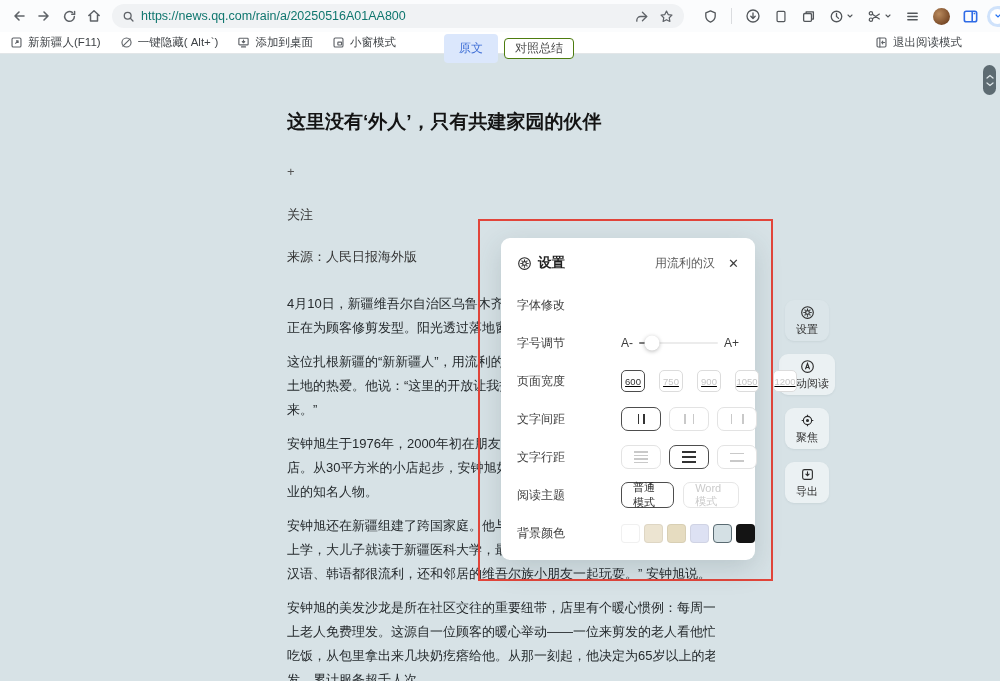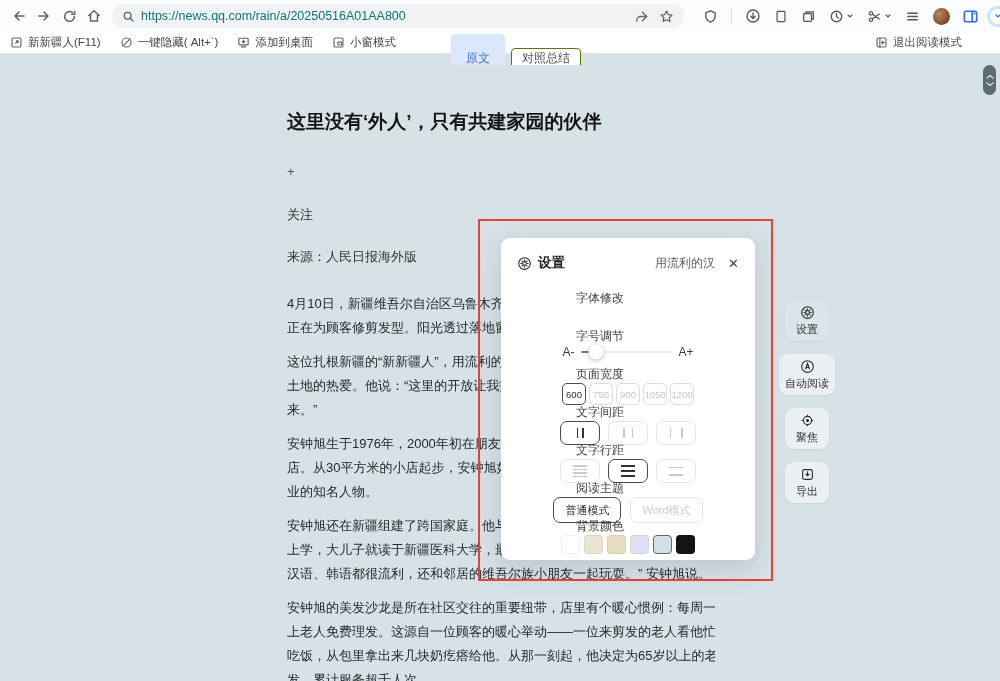--- a/index.html
+++ b/index.html
@@ -26,21 +26,21 @@
                 display:flex;align-items:center;padding-left:3px;box-sizing:border-box;flex:0 0 auto;}
   .toggle-knob{width:15px;height:15px;border-radius:50%;background:#fff;display:flex;
                align-items:center;justify-content:center;color:#2472f2;}
   
   .bm-bar{position:absolute;left:0;top:32px;width:1000px;height:22px;background:#ffffff;
           border-bottom:1px solid #e2e6e8;display:flex;align-items:center;
           padding:0 38px 0 10px;box-sizing:border-box;}
   .bm-item{display:flex;align-items:center;margin-right:19px;color:#3f4347;font-size:11.5px;white-space:nowrap;}
   .bm-item .ic{color:#5f6368;margin-right:5px;display:flex;}
   .tab-wrap{position:absolute;left:444px;top:34px;display:flex;align-items:center;}
-  .tab-pill{font-size:12px;border-radius:4px;padding:16px 15px;white-space:nowrap;margin-left:7px;}
+  .tab-pill{font-size:12px;border-radius:4px;padding:6px 15px;white-space:nowrap;}
   .tab-pill.active{background:#dbe7fc;color:#3f6fd6;}
   .tab-pill.plain{background:#fff;border:1px solid #4d7c0f;color:#4a4a4a;padding:1px 10px;margin-left:6px;}
   .exit-read{margin-left:auto;display:flex;align-items:center;color:#42464a;font-size:11.5px;white-space:nowrap;}
   .exit-read .ic{margin-right:5px;color:#5f6368;display:flex;}
   
   .content{position:absolute;left:0;top:65px;width:1000px;height:626px;background:#d7e2e6;}
   .scrollwidget{position:absolute;left:983px;top:0px;width:13px;height:30px;border-radius:7px;
                 background:#5d6b72;display:flex;flex-direction:column;align-items:center;
                 justify-content:center;gap:3px;color:#dfe7ea;}
   .article{position:absolute;left:287px;top:45px;width:428px;color:#222;}
@@ -62,32 +62,32 @@
             border:2px solid #e2453a;box-sizing:border-box;pointer-events:none;}
   
   .panel{position:absolute;left:501px;top:173px;width:254px;height:322px;background:#ffffff;
          border-radius:9px;box-shadow:0 8px 28px rgba(50,70,80,.18);box-sizing:border-box;
          padding:15px 16px 14px;}
   .p-head{display:flex;align-items:center;height:20px;}
   .p-title{font-size:13.5px;font-weight:bold;color:#1f1f1f;margin-left:6px;}
   .p-reset{margin-left:auto;font-size:12px;color:#5c5c5c;}
   .p-close{margin-left:13px;font-size:13px;color:#3d3d3d;line-height:1;}
   .p-rows{margin-top:17px;}
-  .prow{display:flex;align-items:center;height:30px;margin-bottom:8px;flex-direction:column;}
+  .prow{display:flex;align-items:center;height:30px;margin-bottom:8px;}
   .plabel{width:104px;font-size:12px;color:#3c3c3c;flex:0 0 auto;}
   .dropdown{width:131px;height:29px;border:1px solid #e3e3e3;border-radius:6px;display:flex;
             align-items:center;padding:0 9px 0 13px;box-sizing:border-box;color:#333;font-size:12px;background:#fff;}
   .dropdown .chev{margin-left:auto;color:#8a8a8a;display:flex;}
   .sliderrow{display:flex;align-items:center;width:131px;}
   .s-lab{font-size:12px;color:#3c3c3c;flex:0 0 auto;}
   .s-track{position:relative;flex:1;height:2.5px;background:#ececec;border-radius:2px;margin:0 6px;}
   .s-fill{position:absolute;left:0;top:0;height:2.5px;width:17%;background:#7c7c7c;border-radius:2px;}
   .s-thumb{position:absolute;left:17%;top:50%;transform:translate(-50%,-50%);width:15px;height:15px;
            border-radius:50%;background:#fff;box-shadow:0 1px 4px rgba(0,0,0,.28);}
-  .wopts{display:flex;gap:3px;}
+  .wopts{display:flex;gap:14px;text-decoration:underline;}
   .wbox{width:22px;height:20px;border:1px solid #dcdcdc;border-radius:5px;display:flex;align-items:center;
         justify-content:center;font-size:9.5px;color:#c6c6c6;background:#fff;}
   .wbox.active{border:1.3px solid #4d4d4d;color:#2e2e2e;}
   .sopts{display:flex;gap:8px;}
   .sbox{width:38px;height:22px;border:1px solid #e3e3e3;border-radius:7px;display:flex;align-items:center;
         justify-content:center;color:#c9c9c9;background:#fff;}
   .sbox.active{border:1.3px solid #4d4d4d;color:#333;}
   .vpair{display:flex;align-items:center;}
   .vbar{width:1.5px;height:10px;background:currentColor;}
   .hstack{display:flex;flex-direction:column;align-items:center;}

